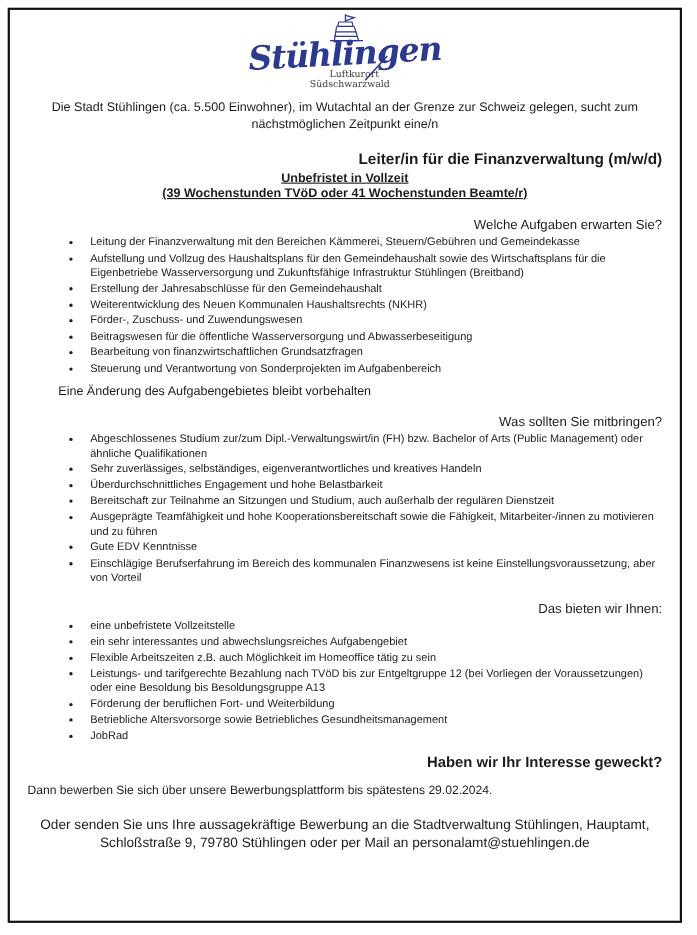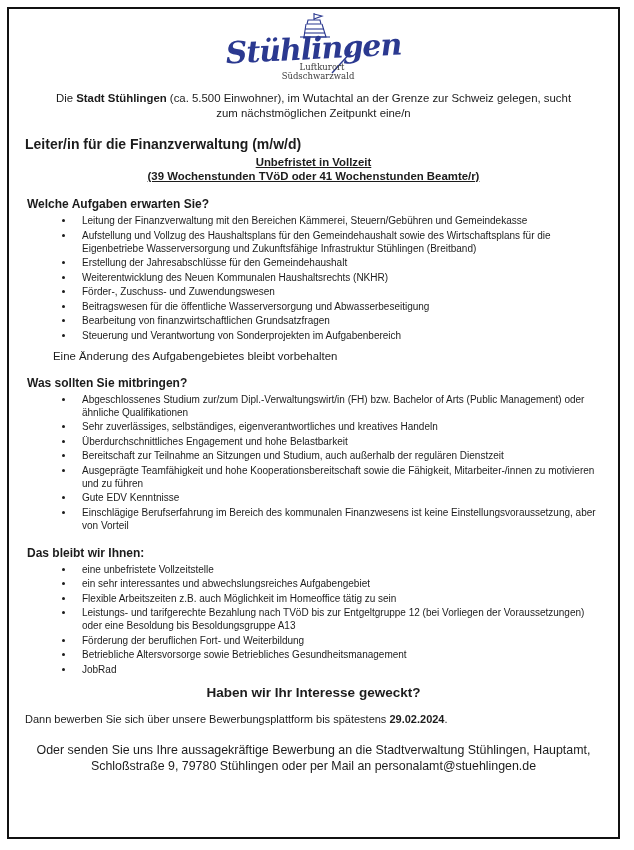--- a/index.html
+++ b/index.html
@@ -16,43 +16,44 @@
     box-sizing:border-box;
     padding:2px 16px 0 16px;
     overflow:hidden;
     background:#fff;
   }
   .logo-wrap { text-align:center; height:72px; }
   .intro {
     text-align:center; font-size:11.4px; line-height:1.3;
     margin:8px 22px 0 22px;
   }
-  .bold { font-weight:bold; }
+  .bold { font-weight:normal; }
   .job-title {
-    text-align:left; font-weight:bold; font-size:14px;
+    text-align:right; font-weight:bold; font-size:14px;
     margin-top:15px;
   }
   .job-sub {
     text-align:center; font-weight:bold; font-size:11.4px;
     margin-top:3px; line-height:1.25;text-decoration:underline;
   }
   .section-heading {
-    font-weight:bold; font-size:12px;
+    font-weight:normal; font-size:12px;
     margin:14px 0 3px 2px;
+    text-align:right;
   }
   ul.bullets {
     margin:2px 0 0 0; padding:0 0 0 50px;
     font-size:10px; line-height:1.3;
     list-style:disc outside;
   }
   ul.bullets li { padding-left:7px; margin-bottom:1.5px; }
   .note { font-size:11.4px; margin:8px 0 0 28px; }
   .disability { text-align:center; font-size:11px; margin-top:11px; }
   .interest {
-    text-align:center; font-weight:bold; font-size:13.5px; margin-top:9px;
+    text-align:right; font-weight:bold; font-size:13.5px; margin-top:9px;
   }
   .apply { text-align:left; font-size:11px; margin-top:13px; }
   .postal {
     text-align:center; font-size:12.4px; line-height:1.3;
     margin:17px 4px 0 4px;
   }
   .logo-svg text { font-family:"DejaVu Serif","Liberation Serif",serif; }
   .logo-script {
     font-style:italic; font-weight:bold; fill:#2b3990;
     font-size:30px; letter-spacing:-1px;
@@ -108,21 +109,21 @@
   <ul class="bullets">
     <li>Abgeschlossenes Studium zur/zum Dipl.-Verwaltungswirt/in (FH) bzw. Bachelor of Arts (Public Management) oder ähnliche Qualifikationen</li>
     <li>Sehr zuverlässiges, selbständiges, eigenverantwortliches und kreatives Handeln</li>
     <li>Überdurchschnittliches Engagement und hohe Belastbarkeit</li>
     <li>Bereitschaft zur Teilnahme an Sitzungen und Studium, auch außerhalb der regulären Dienstzeit</li>
     <li>Ausgeprägte Teamfähigkeit und hohe Kooperationsbereitschaft sowie die Fähigkeit, Mitarbeiter-/innen zu motivieren und zu führen</li>
     <li>Gute EDV Kenntnisse</li>
     <li>Einschlägige Berufserfahrung im Bereich des kommunalen Finanzwesens ist keine Einstellungsvoraussetzung, aber von Vorteil</li>
   </ul>
 
-  <div class="section-heading">Das bleibt wir Ihnen:</div>
+  <div class="section-heading">Das bieten wir Ihnen:</div>
   <ul class="bullets">
     <li>eine unbefristete Vollzeitstelle</li>
     <li>ein sehr interessantes und abwechslungsreiches Aufgabengebiet</li>
     <li>Flexible Arbeitszeiten z.B. auch Möglichkeit im Homeoffice tätig zu sein</li>
     <li>Leistungs- und tarifgerechte Bezahlung nach TVöD bis zur Entgeltgruppe 12 (bei Vorliegen der Voraussetzungen) oder eine Besoldung bis Besoldungsgruppe A13</li>
     <li>Förderung der beruflichen Fort- und Weiterbildung</li>
     <li>Betriebliche Altersvorsorge sowie Betriebliches Gesundheitsmanagement</li>
     <li>JobRad</li>
   </ul>
 

